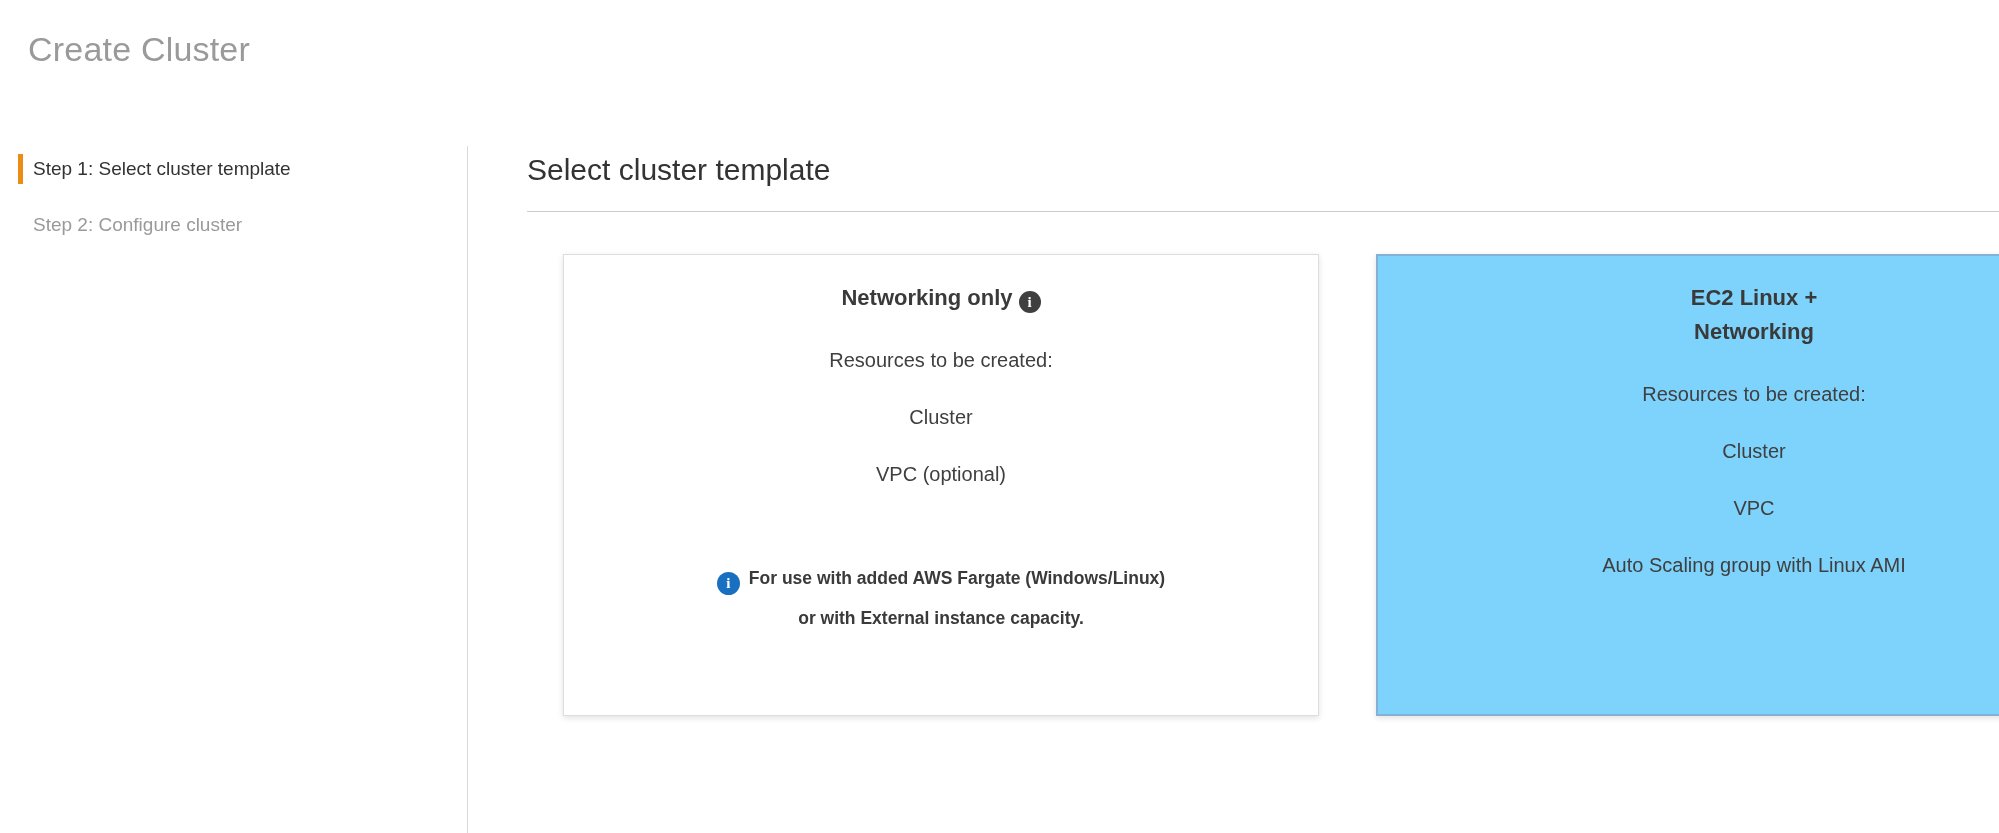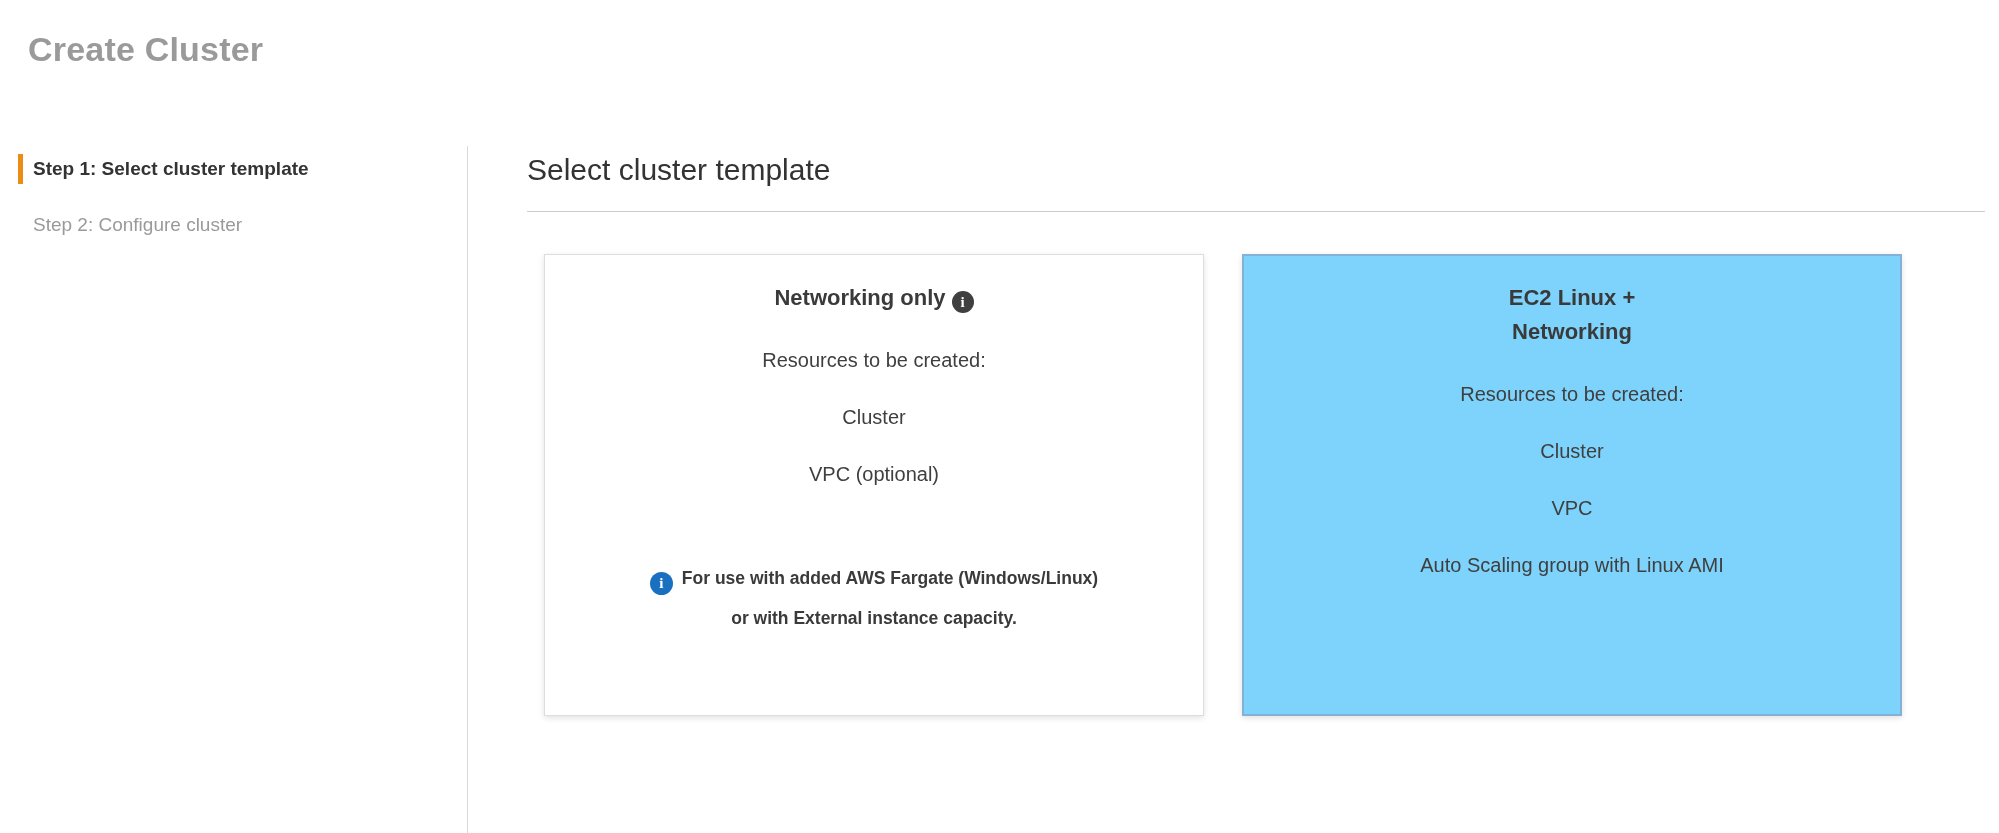--- a/index.html
+++ b/index.html
@@ -10,21 +10,21 @@
     overflow: hidden;
     color: #3f3f3f;
   }
   
   .page-header {
     height: 146px;
     padding: 30px 0 0 28px;
   }
   .page-title {
     font-size: 34px;
-    font-weight: 700;
+    font-weight: 400;
     color: #9a9a9a;
     letter-spacing: 0.2px;
   }
   
   .body-row {
     display: flex;
     height: 687px;
   }
   .sidebar {
     width: 468px;
@@ -35,21 +35,21 @@
   .step {
     font-size: 19px;
     color: #9a9a9a;
     padding: 4px 10px 4px 15px;
     margin-left: 18px;
     margin-bottom: 26px;
     cursor: pointer;
   }
   .step.active {
     color: #333333;
-    font-weight: 700;
+    font-weight: 400;
     border-left: 5px solid #eb8d13;
     padding-left: 10px;
   }
   
   .main {
     flex: 1;
     padding: 7px 14px 0 59px;
   }
   .section-heading {
     font-size: 30px;
@@ -69,28 +69,29 @@
     max-width: 1480px;
   }
   
   .cards-row {
     display: flex;
     gap: 38px;
     margin-top: 42px;
     margin-left: 17px;
   }
   .card {
-    width: 660px;
+    width: 756px;
     height: 462px;
     background: #ffffff;
     border: 1px solid #dddddd;
     box-shadow: 0 2px 6px rgba(0,0,0,0.12);
     text-align: center;
     padding-top: 26px;
     cursor: pointer;
+    margin-left: 19px;
   }
   .card.selected {
     background: #7dd3fc;
     border: 2px solid #85b1d7;
     padding-top: 25px;
   }
   .card-title {
     font-size: 22px;
     font-weight: 700;
     color: #3a3a3a;

